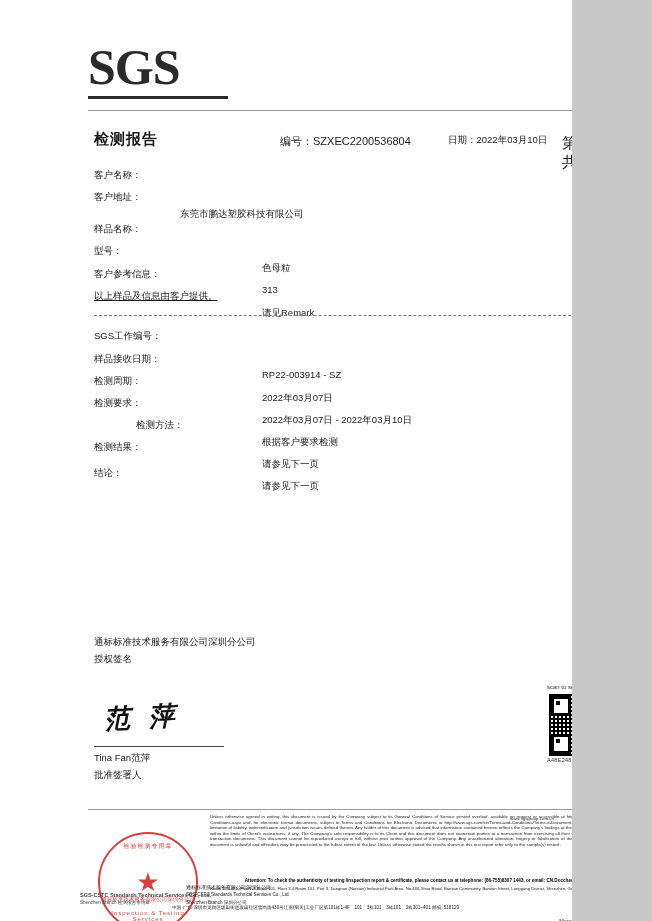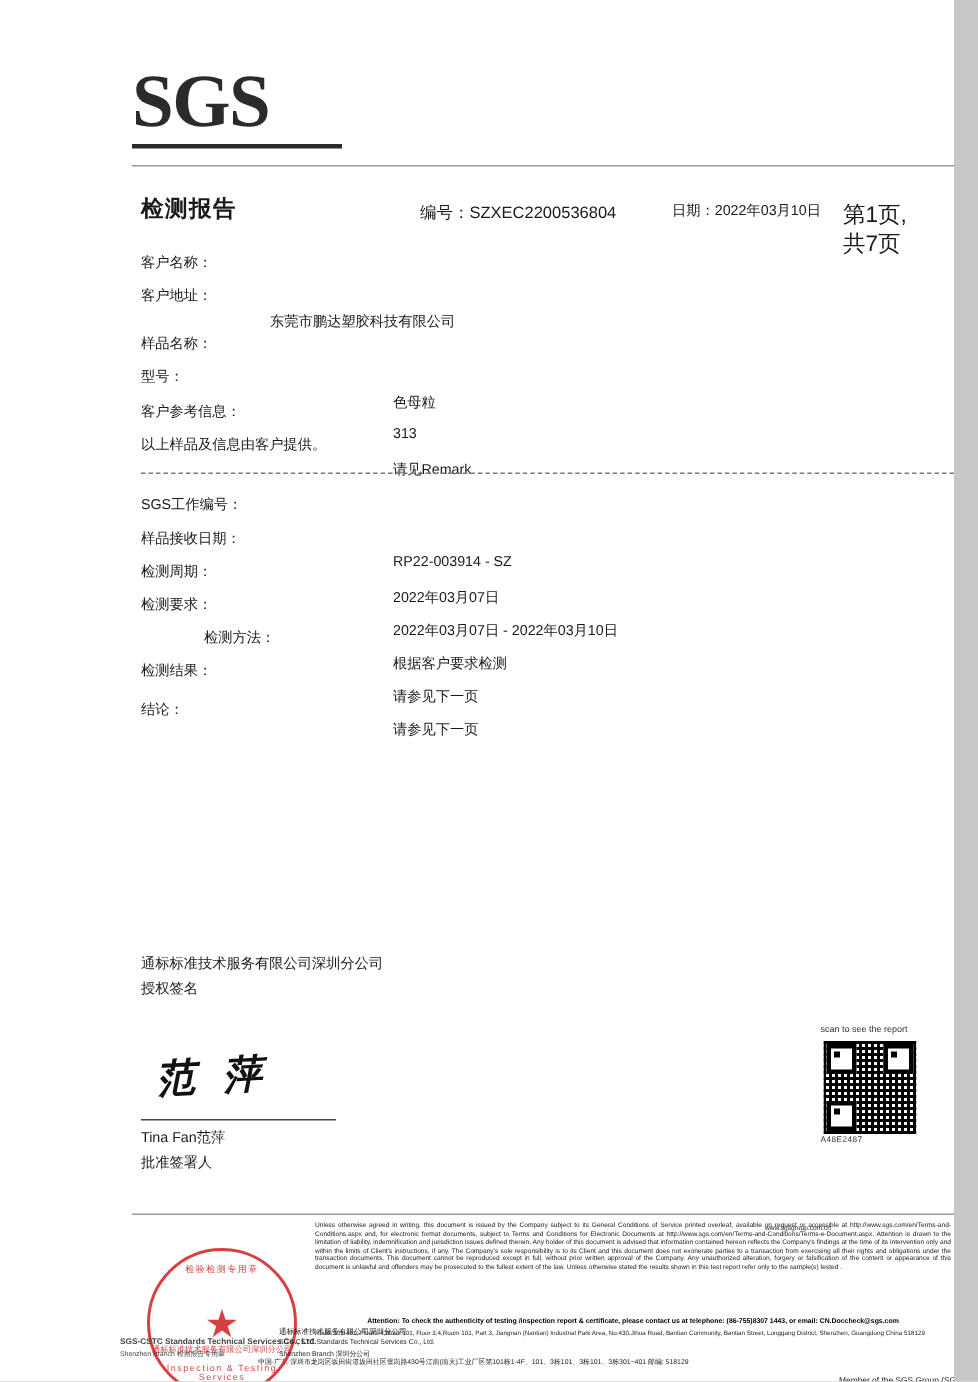--- a/index.html
+++ b/index.html
@@ -7,21 +7,21 @@
     padding: 0;
     background: #c8c8c8;
   }
   body {
     width: 652px;
     height: 921px;
     font-family: "Liberation Sans", sans-serif;
   }
   .page {
     position: relative;
-    width: 636px;
+    width: 572px;
     height: 921px;
     background: #ffffff;
     overflow: hidden;
   }
   .sheet {
     position: absolute;
     left: 40px;
     top: 12px;
     width: 572px;
     height: 900px;
@@ -101,20 +101,21 @@
     margin-top: 39px;
   }
   .val-a { left: 140px; }
   .val-b { left: 222px; }
 
   .note-line {
     position: absolute;
     left: 54px;
     font-size: 9.5px;
     color: #1a1a1a;
+    text-decoration: underline;
   }
 
   .dashed {
     position: absolute;
     left: 54px;
     width: 542px;
     border-top: 1px dashed #7a7a7a;
   }
 
   .conclusion {

